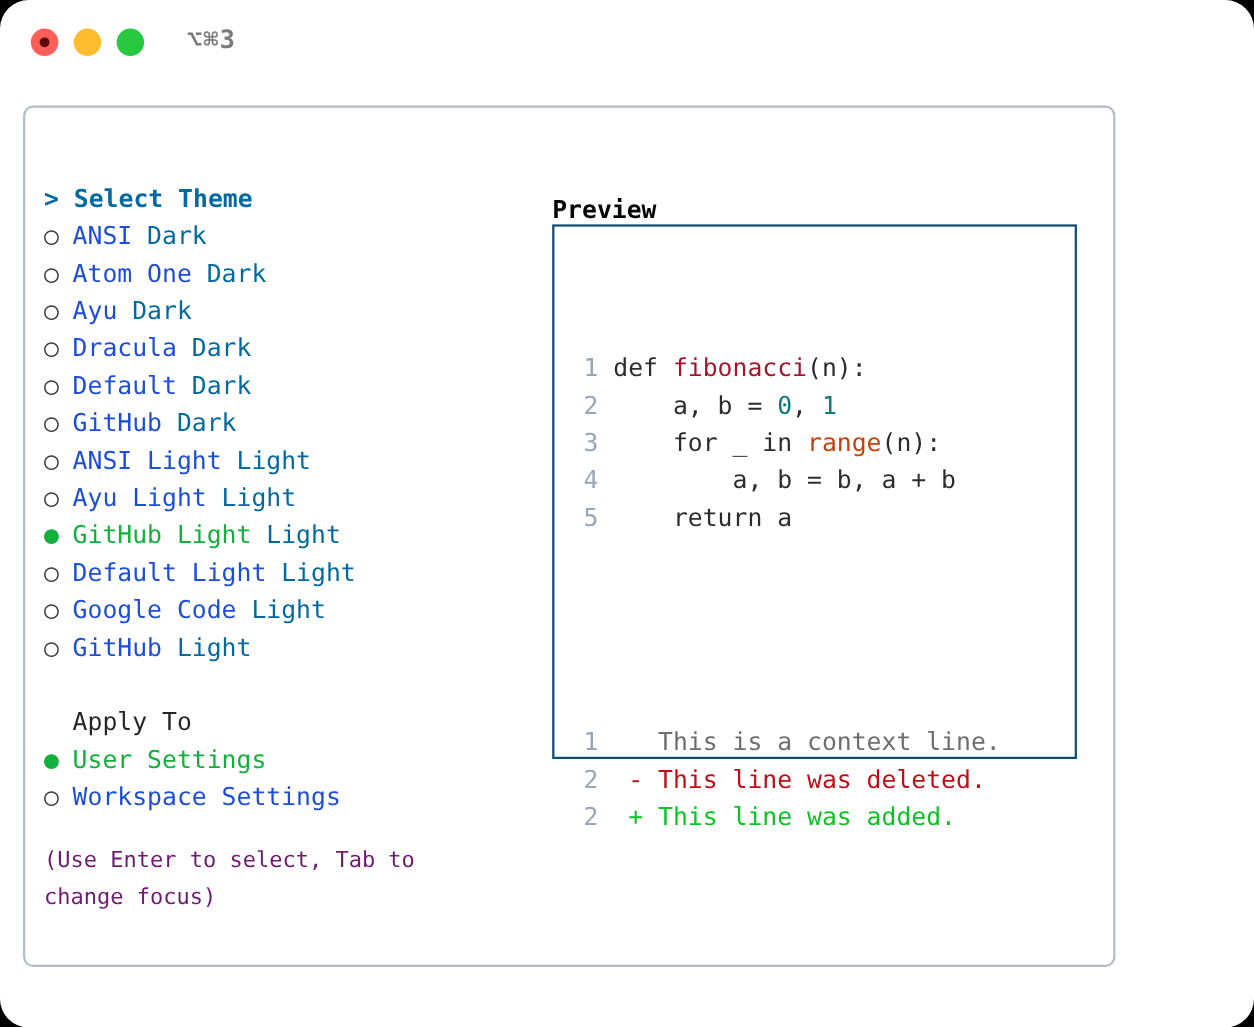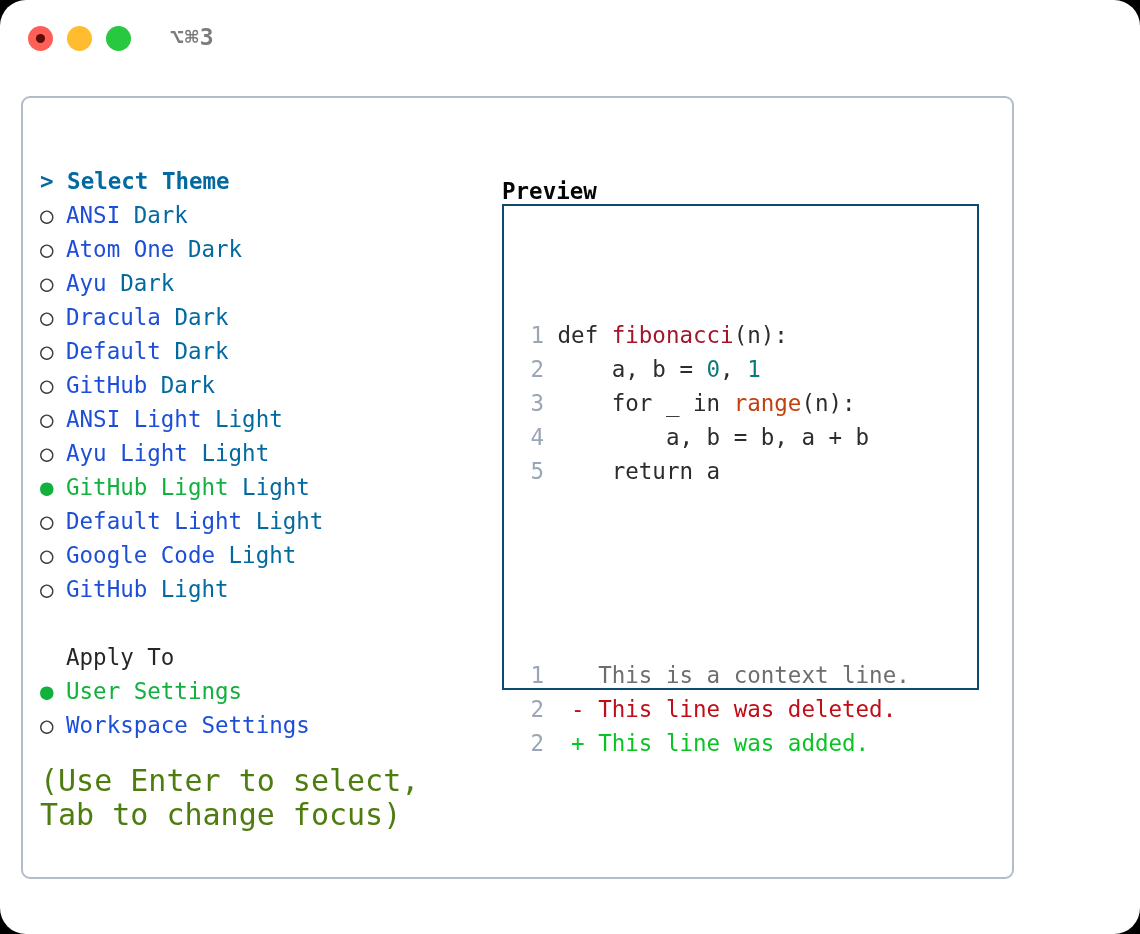--- a/index.html
+++ b/index.html
@@ -115,23 +115,23 @@
   .item-label-selected { color: #12b03c; }
   .item-tag    { color: #0369a1; }
 
   .blank-line { height: 34px; }
 
   .hint {
     position: absolute;
     left: 17px;
     top: 666px;
     width: 420px;
-    font-size: 30px;
-    line-height: 34px;
-    color: #4d7c0f;
+    font-size: 20px;
+    line-height: 34px;
+    color: #701a75;
   }
 
   
   .right-col {
     position: absolute;
     left: 479px;
     top: 48px;
     width: 490px;
   }
   .preview-title {

